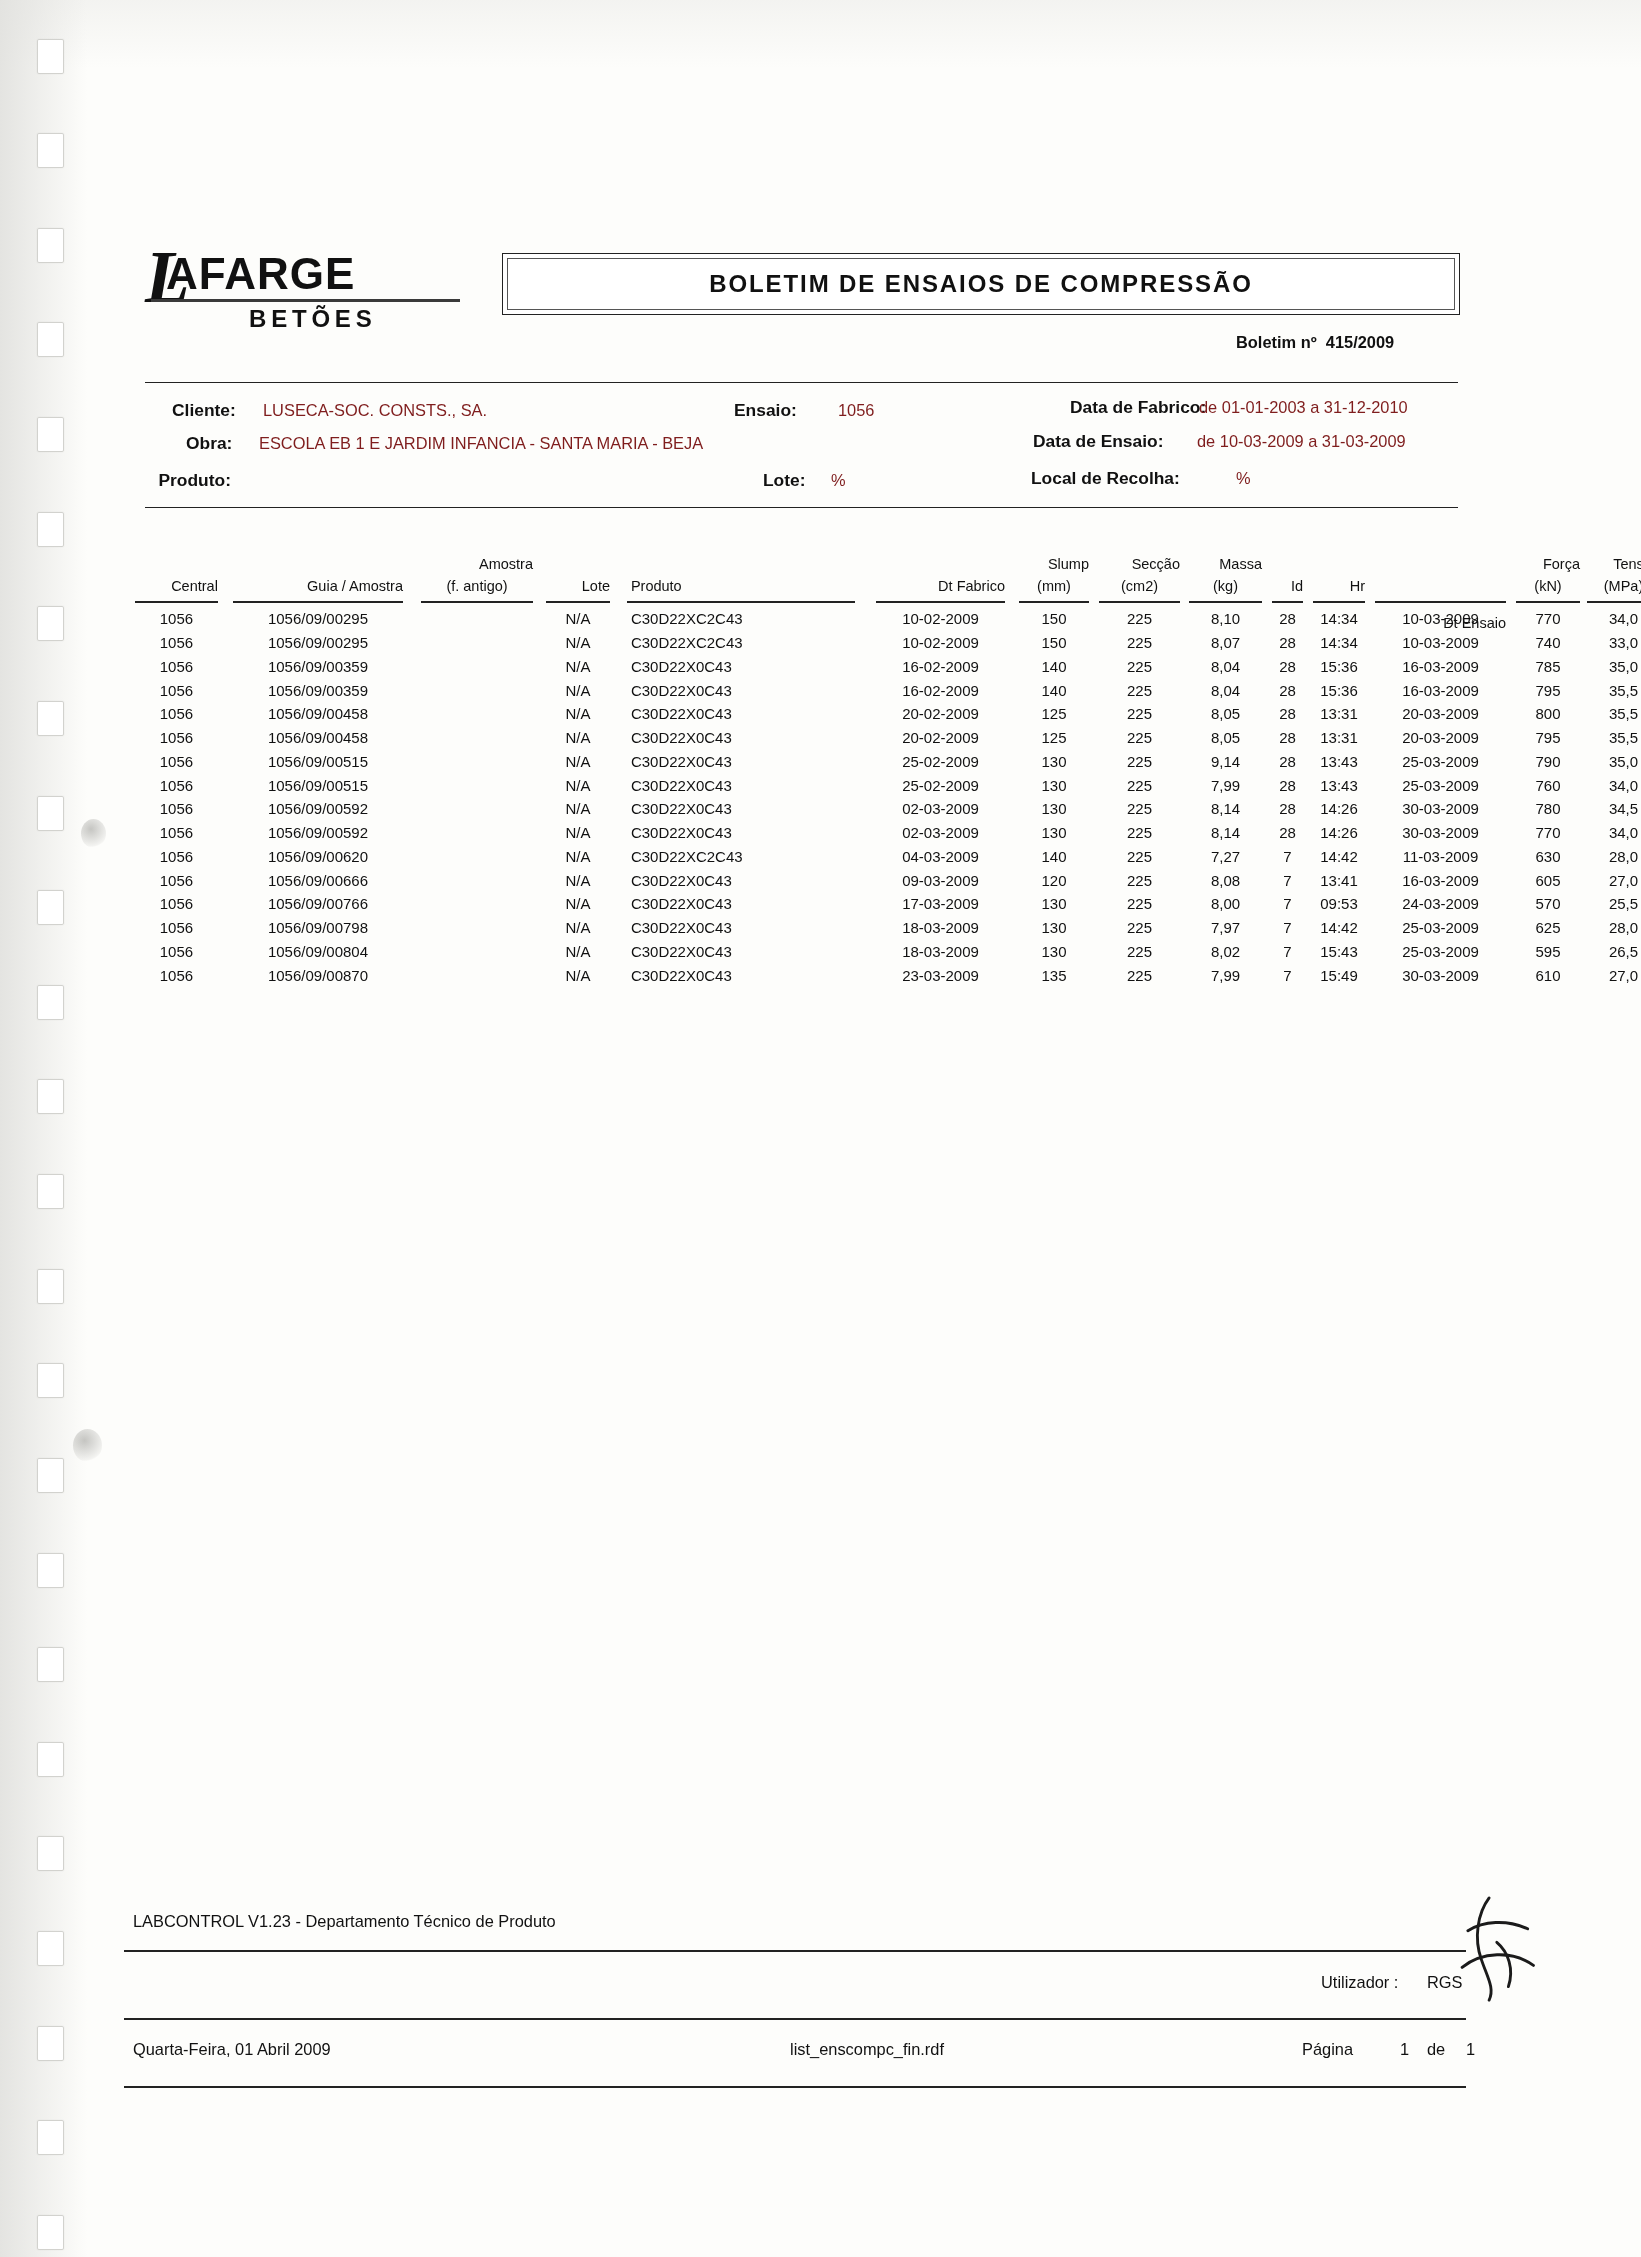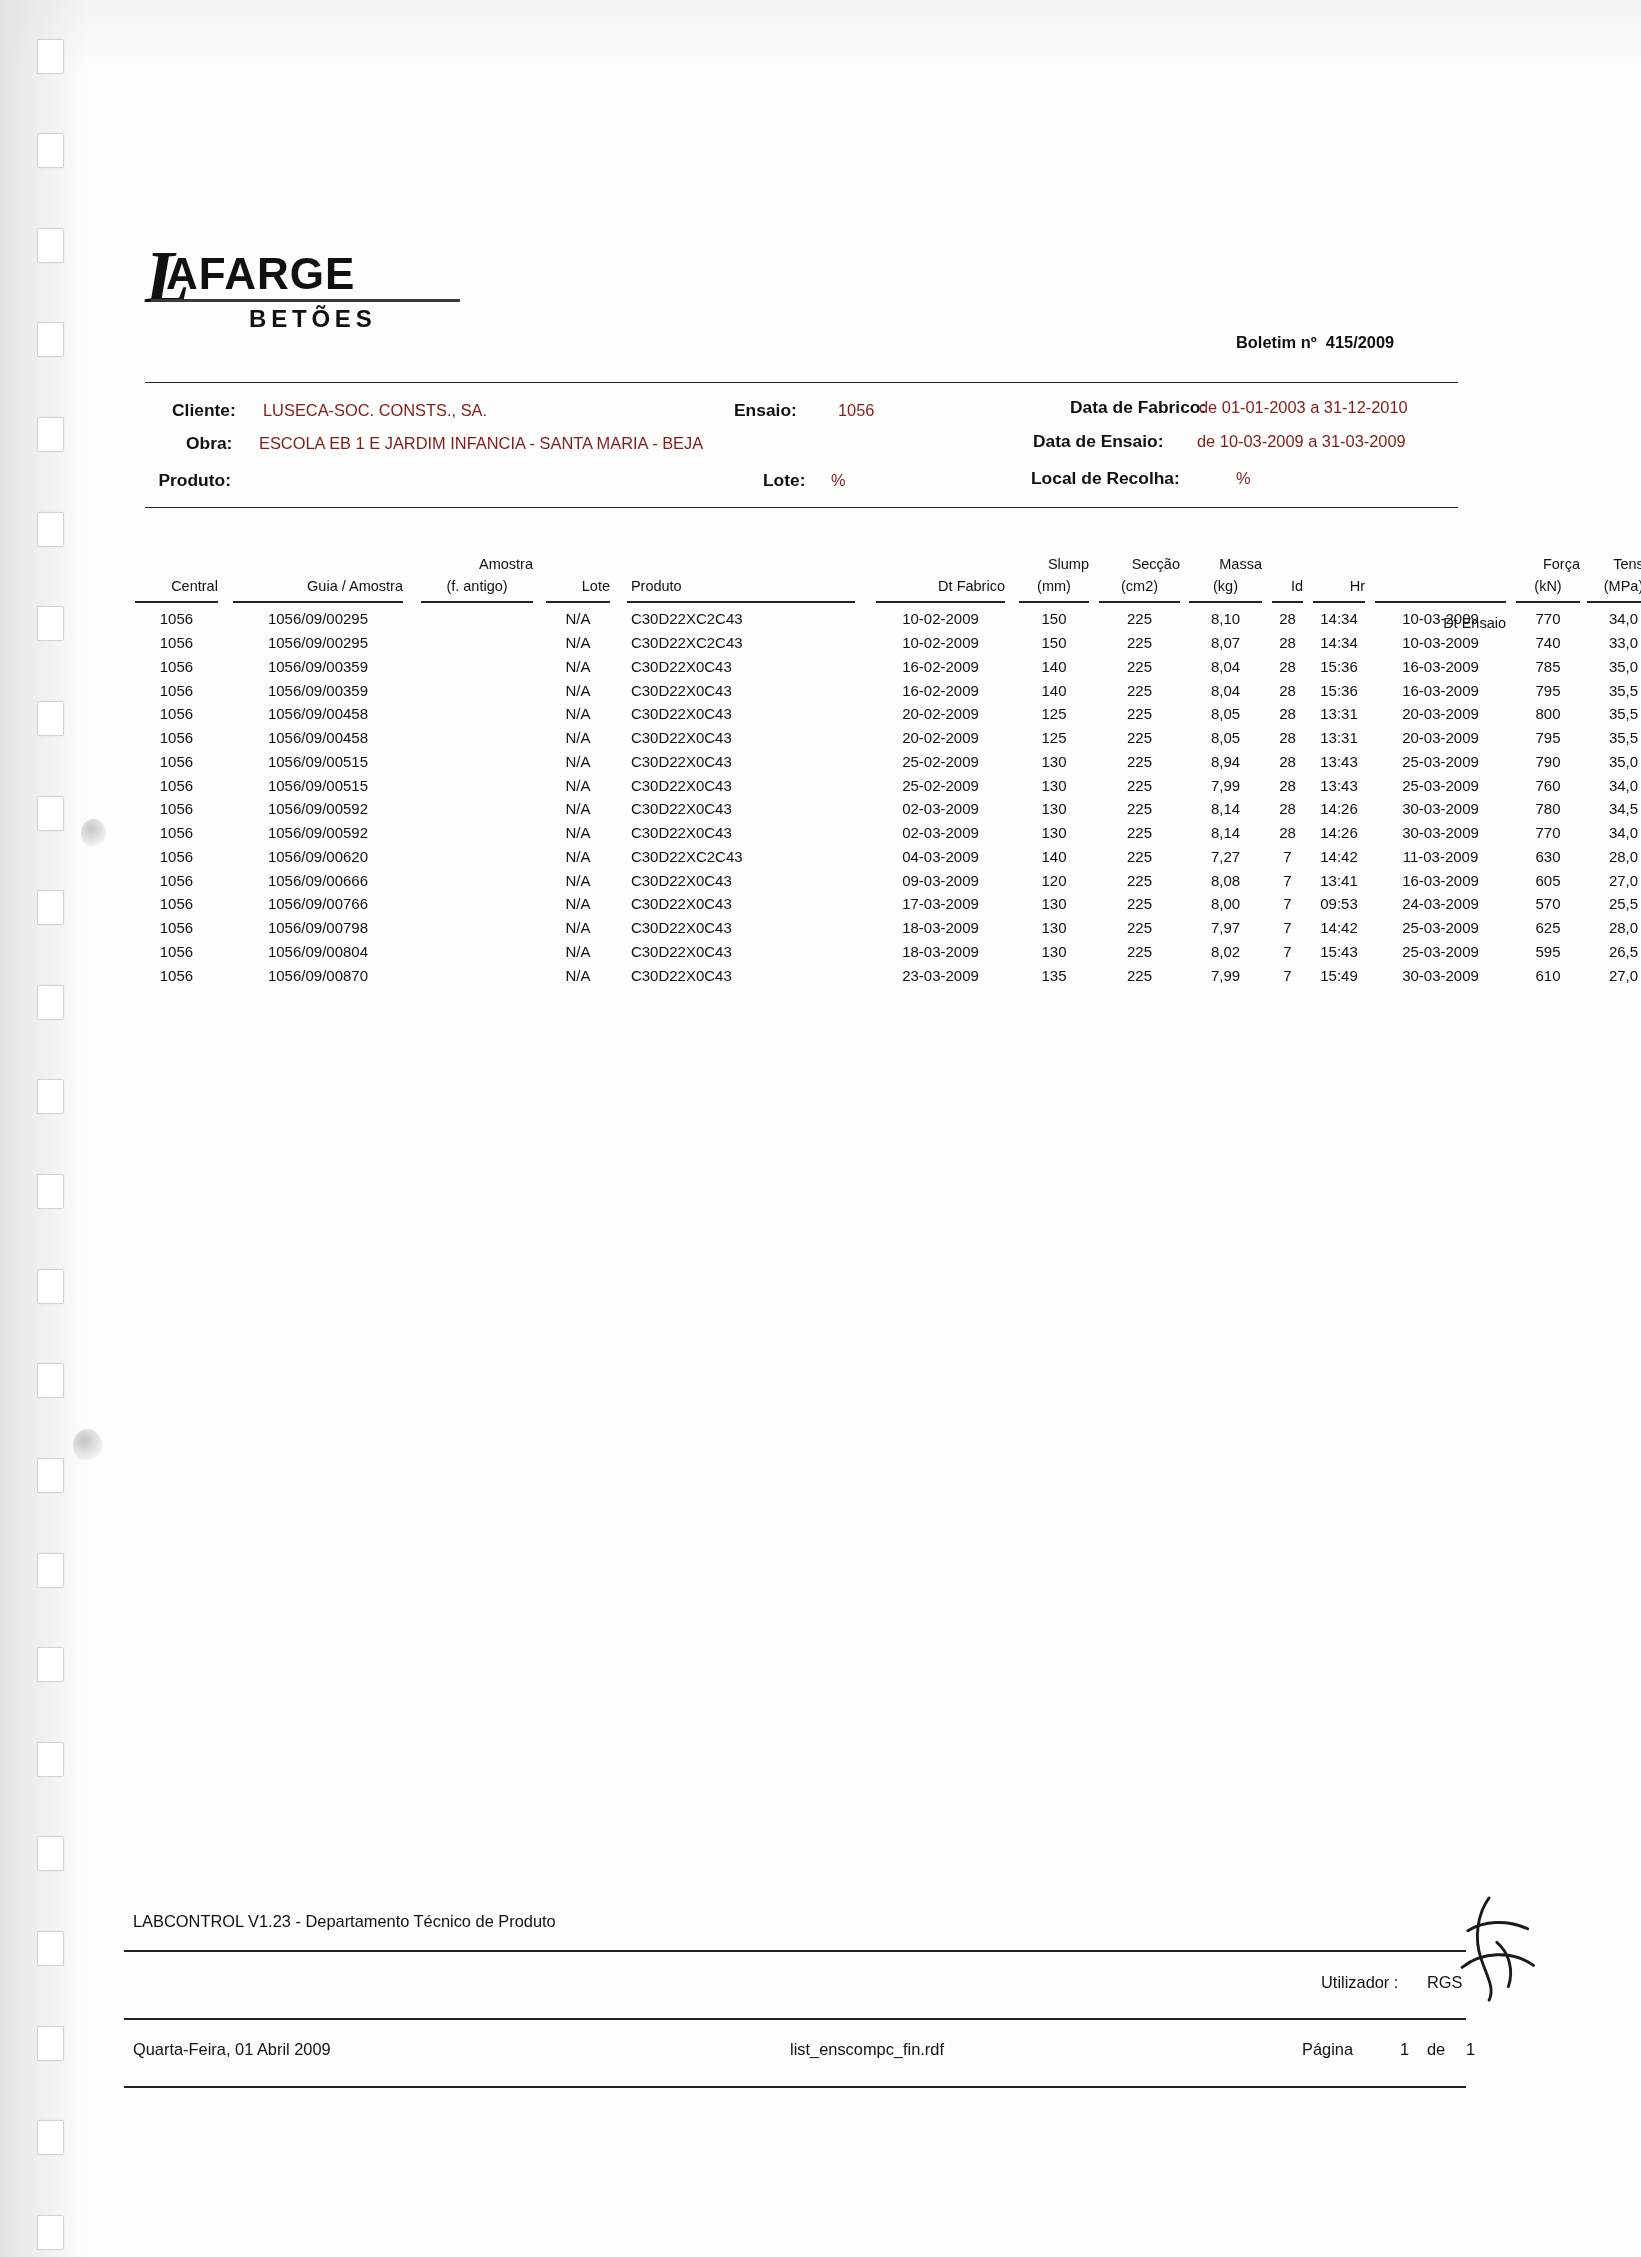--- a/index.html
+++ b/index.html
@@ -248,20 +248,25 @@
 
 <div class="doc">
 
   <div class="logo-block">
     <span class="logo-l">L</span>
     <span class="logo-word">AFARGE</span>
     <div class="logo-bar"></div>
     <span class="logo-sub">BETÕES</span>
   </div>
 
+  <div class="title-box">
+    <div class="title-box-inner">
+      <span class="title-text">BOLETIM DE ENSAIOS DE COMPRESSÃO</span>
+    </div>
+  </div>
 
   <div class="boletim-no">
     <span>Boletim nº</span>
     &nbsp;<span>415/2009</span>
   </div>
 
   <div class="info-box">
     <span class="lbl" style="left:27px;  top:17.4px;">Cliente:</span>
     <span class="val" style="left:118px; top:18.3px;">LUSECA-SOC. CONSTS., SA.</span>
 
@@ -426,21 +431,21 @@
         </div>
         <div class="row" style="top: 216px;">
           <span class="cell" style="left: 1.9px; width: 83px; text-align: center;">1056</span>
           <span class="cell" style="left: 100px; width: 170px; text-align: center;">1056/09/00515</span>
           <span class="cell" style="left: 288px; width: 112px; text-align: center;"></span>
           <span class="cell" style="left: 413px; width: 64px; text-align: center;">N/A</span>
           <span class="cell" style="left: 494px; width: 228px; text-align: left; padding-left: 3.9px;">C30D22X0C43</span>
           <span class="cell" style="left: 743px; width: 129px; text-align: center;">25-02-2009</span>
           <span class="cell" style="left: 886px; width: 70px; text-align: center;">130</span>
           <span class="cell" style="left: 966px; width: 81px; text-align: center;">225</span>
-          <span class="cell" style="left: 1056px; width: 73px; text-align: center;">8,94</span>
+          <span class="cell" style="left: 1056px; width: 73px; text-align: center;">9,14</span>
           <span class="cell" style="left: 1139px; width: 31px; text-align: center;">28</span>
           <span class="cell" style="left: 1180px; width: 52px; text-align: center;">13:43</span>
           <span class="cell" style="left: 1242px; width: 131px; text-align: center;">25-03-2009</span>
           <span class="cell" style="left: 1383px; width: 64px; text-align: center;">790</span>
           <span class="cell" style="left: 1454px; width: 73px; text-align: center;">35,0</span>
         </div>
         <div class="row" style="top: 240px;">
           <span class="cell" style="left: 1.9px; width: 83px; text-align: center;">1056</span>
           <span class="cell" style="left: 100px; width: 170px; text-align: center;">1056/09/00515</span>
           <span class="cell" style="left: 288px; width: 112px; text-align: center;"></span>

